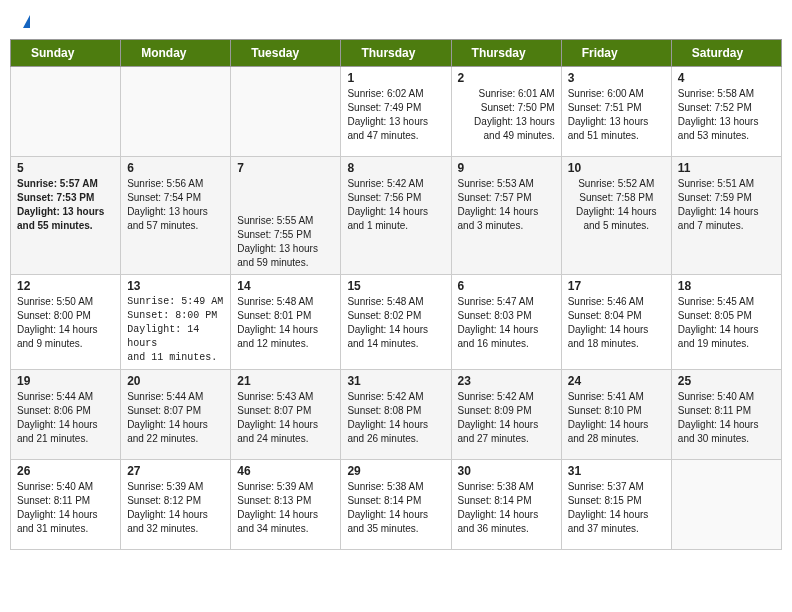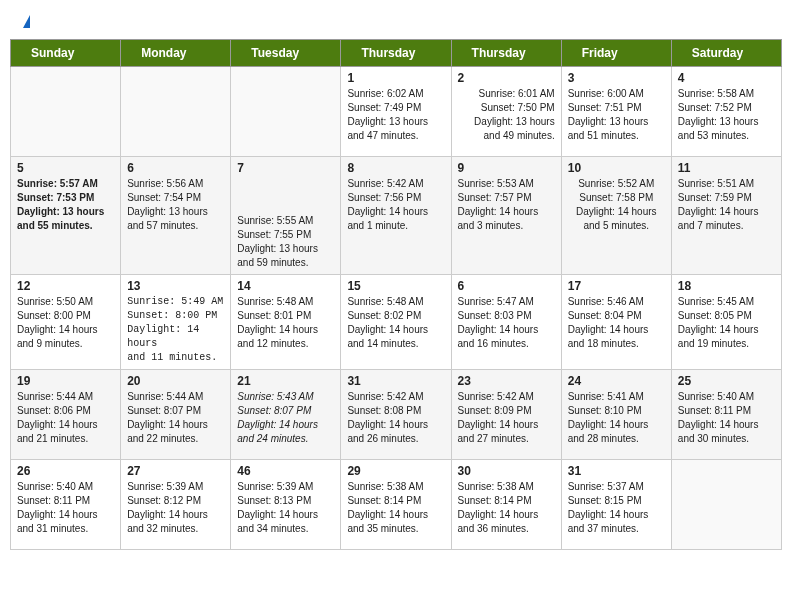--- a/index.html
+++ b/index.html
@@ -249,21 +249,21 @@
         </td>
         <td>
           <span class="day-num">20</span>
           <div class="day-info" style="white-space: pre-line;">Sunrise: 5:44 AM
 Sunset: 8:07 PM
 Daylight: 14 hours
 and 22 minutes.</div>
         </td>
         <td>
           <span class="day-num">21</span>
-          <div class="day-info" style="white-space: pre-line; font-style: italic;">Sunrise: 5:43 AM
+          <div class="day-info" style="white-space: pre-line;">Sunrise: 5:43 AM
 Sunset: 8:07 PM
 Daylight: 14 hours
 and 24 minutes.</div>
         </td>
         <td>
           <span class="day-num">31</span>
           <div class="day-info" style="white-space: pre-line;">Sunrise: 5:42 AM
 Sunset: 8:08 PM
 Daylight: 14 hours
 and 26 minutes.</div>

